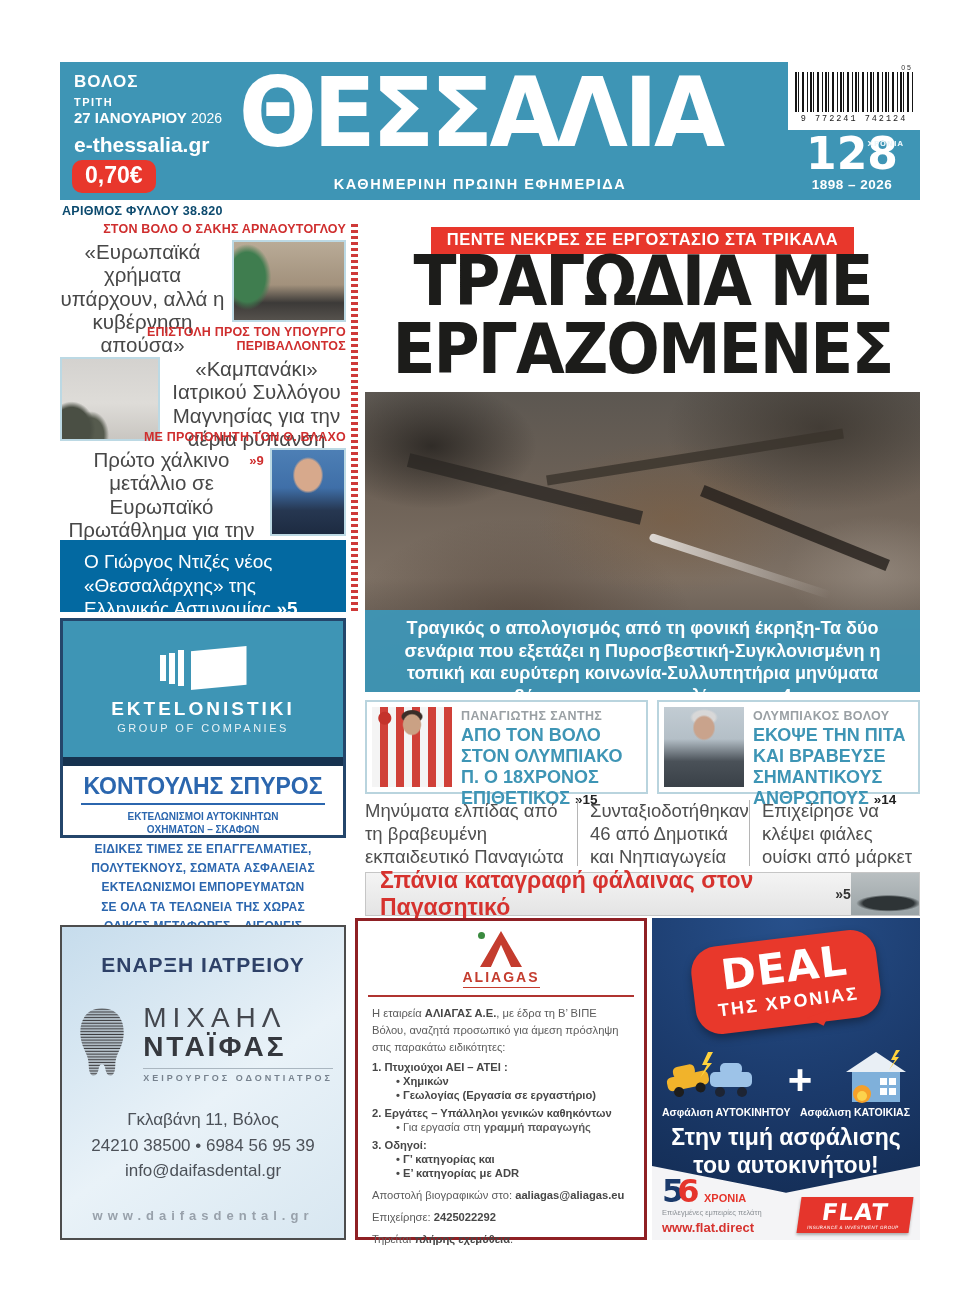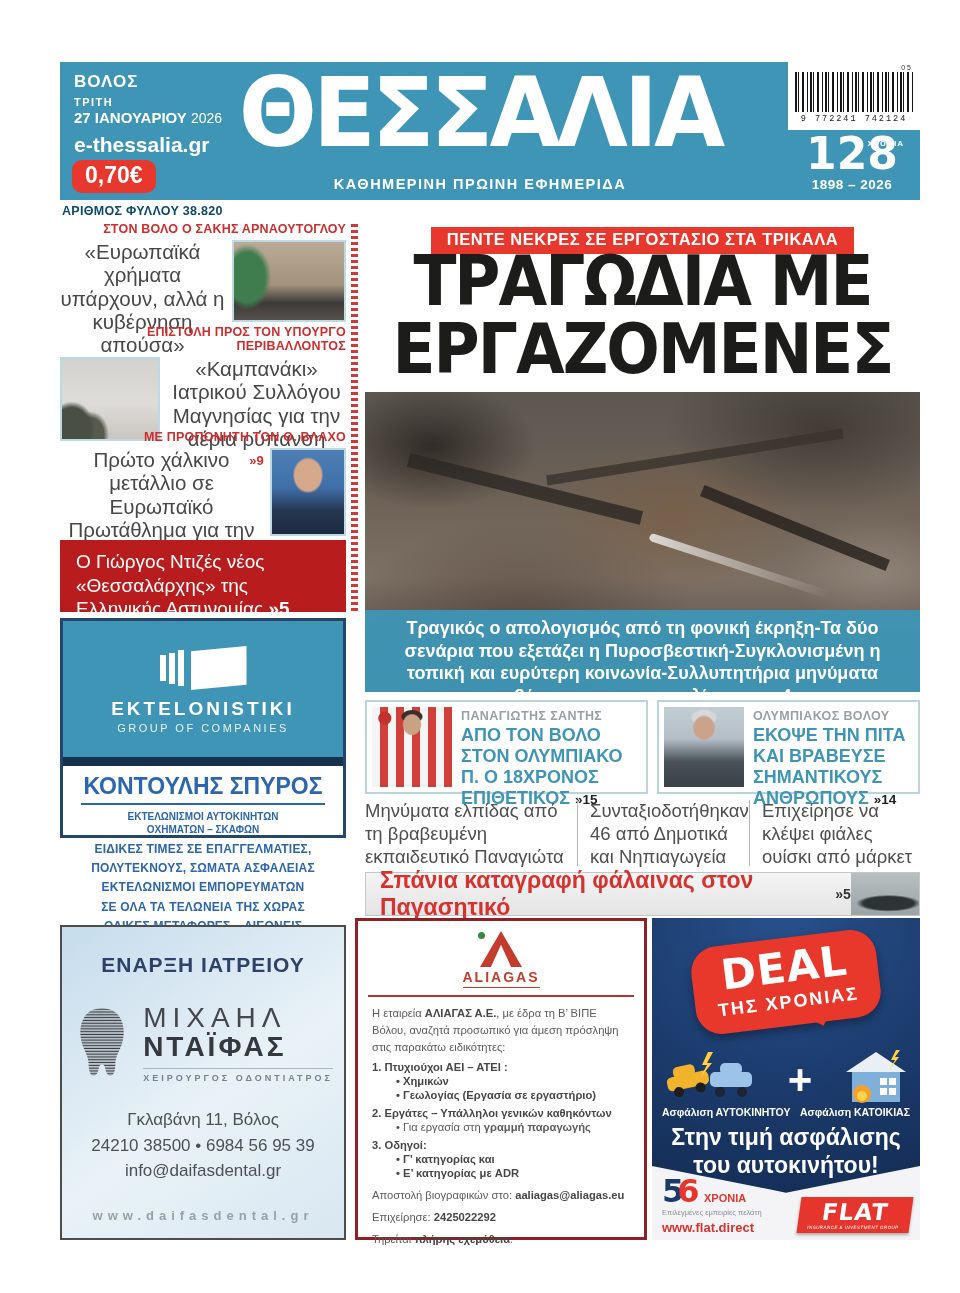--- a/index.html
+++ b/index.html
@@ -42,22 +42,22 @@
   .ph-conference { width:114px; height:82px;
       background:radial-gradient(40px 55px at 12% 45%, #3f7d4f 0 45%, transparent 60%),
                  linear-gradient(180deg,#b9ab97 0%, #a2917c 55%, #3c3a38 78%, #55514c 100%); }
   .ph-fog { width:100px; height:84px;
       background:radial-gradient(34px 40px at 10% 88%, #4a4f44 0 55%, transparent 70%),
                  radial-gradient(26px 34px at 30% 95%, #565b4e 0 50%, transparent 70%),
                  linear-gradient(180deg,#d4d2cf 0%, #dedcd8 55%, #c9c6c1 100%); }
   .ph-coach { width:76px; height:88px;
       background:radial-gradient(22px 26px at 50% 30%, #d7a98c 0 60%, transparent 70%),
                  linear-gradient(180deg,#4d7fb5 0%, #3f6fa8 45%, #263751 72%, #1d2b41 100%); }
-  .police-box { position:absolute; left:60px; top:540px; width:286px; height:72px; background:#b91c1c;
-      color:#fff; padding:10px 16px; font-size:19px; line-height:1.24; }
+  .police-box { position:absolute; left:60px; top:540px; width:286px; height:72px; background:#0369a1;
+      color:#fff; padding:10px 24px; font-size:19px; line-height:1.24; }
   .police-box b { font-weight:800; }
   .dash-sep { position:absolute; left:351px; top:224px; width:7px; height:388px;
       background:repeating-linear-gradient(to bottom, #cf3a39 0 3px, transparent 3px 6px); }
 
   
   .main-kicker-wrap { position:absolute; left:365px; top:227px; width:555px; text-align:center; }
   .main-kicker { display:inline-block; background:#e8372c; color:#fff; font-size:16.5px; font-weight:700;
       letter-spacing:.5px; padding:3px 16px 5px; }
   .main-headline { position:absolute; left:365px; top:248px; width:555px; text-align:center;
       font-family:"DejaVu Sans", sans-serif; font-weight:700; font-size:63px; color:#1c1c1a;

